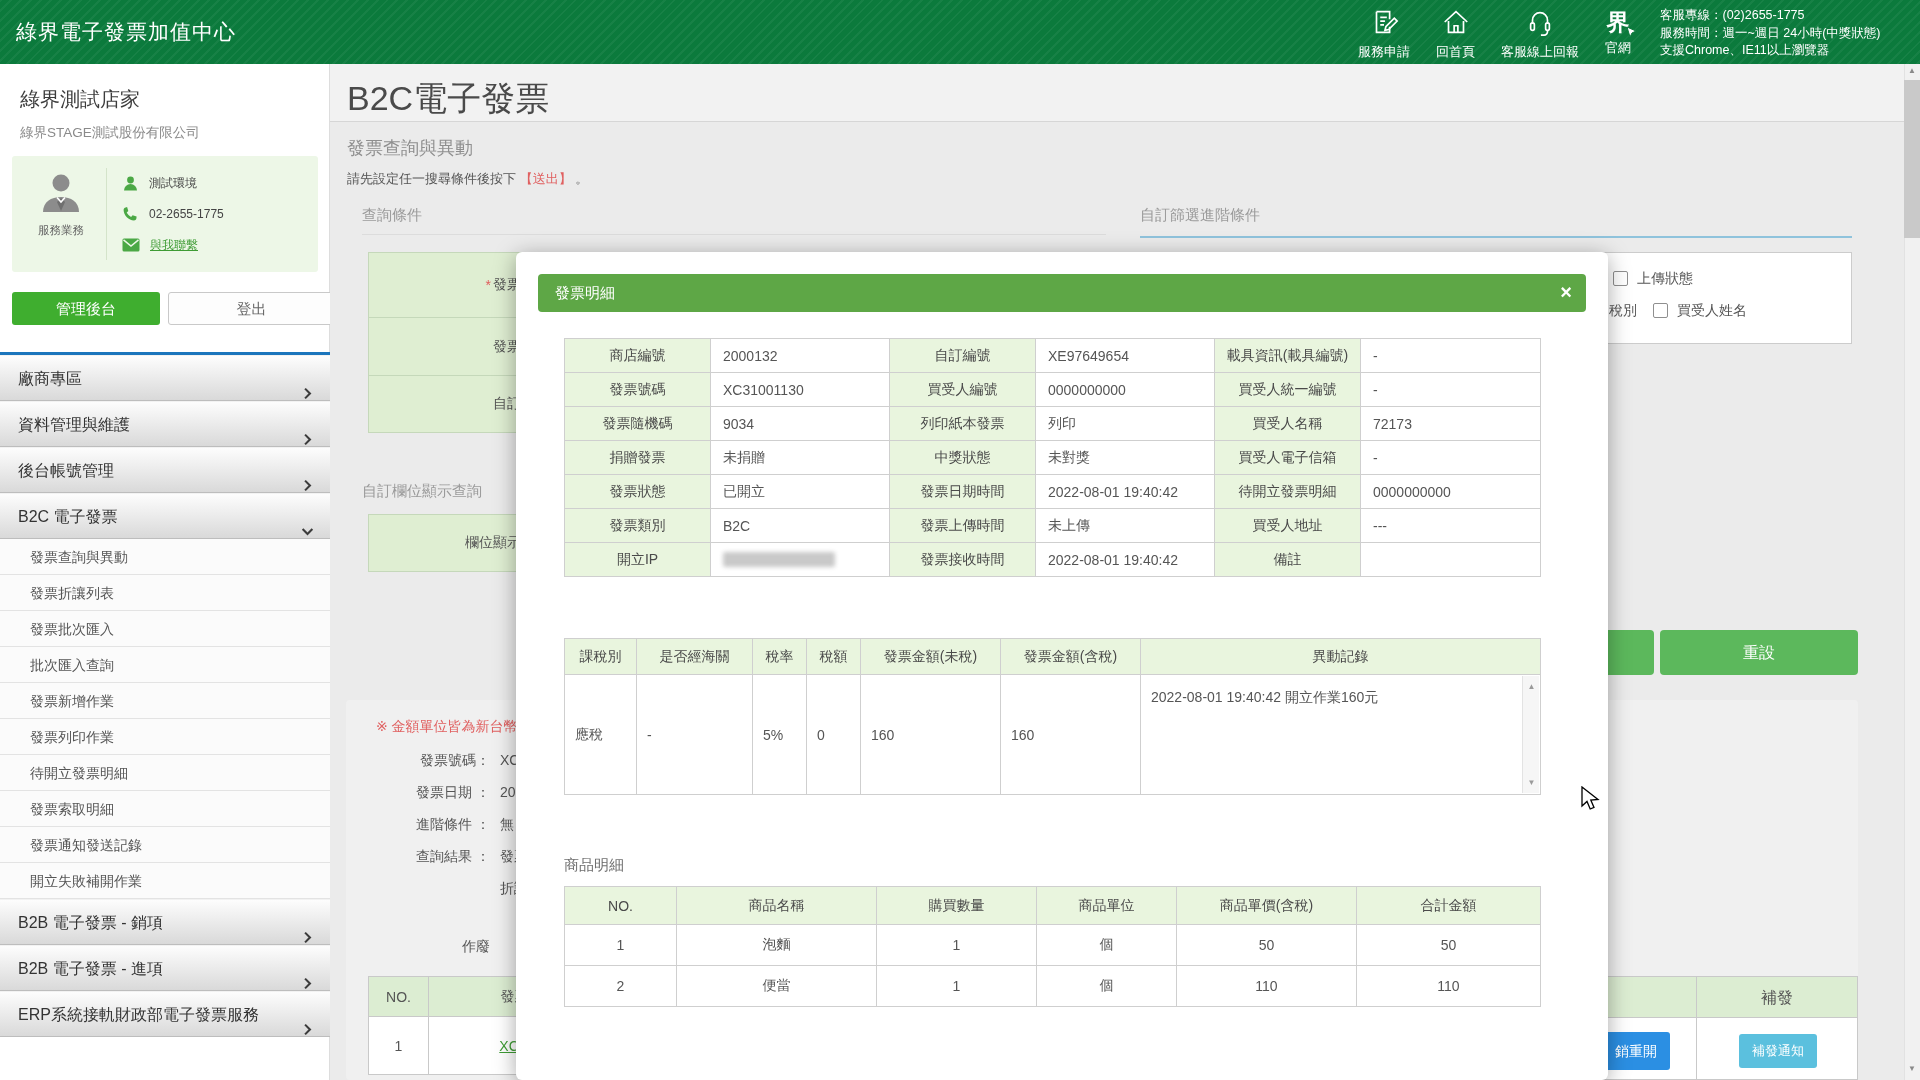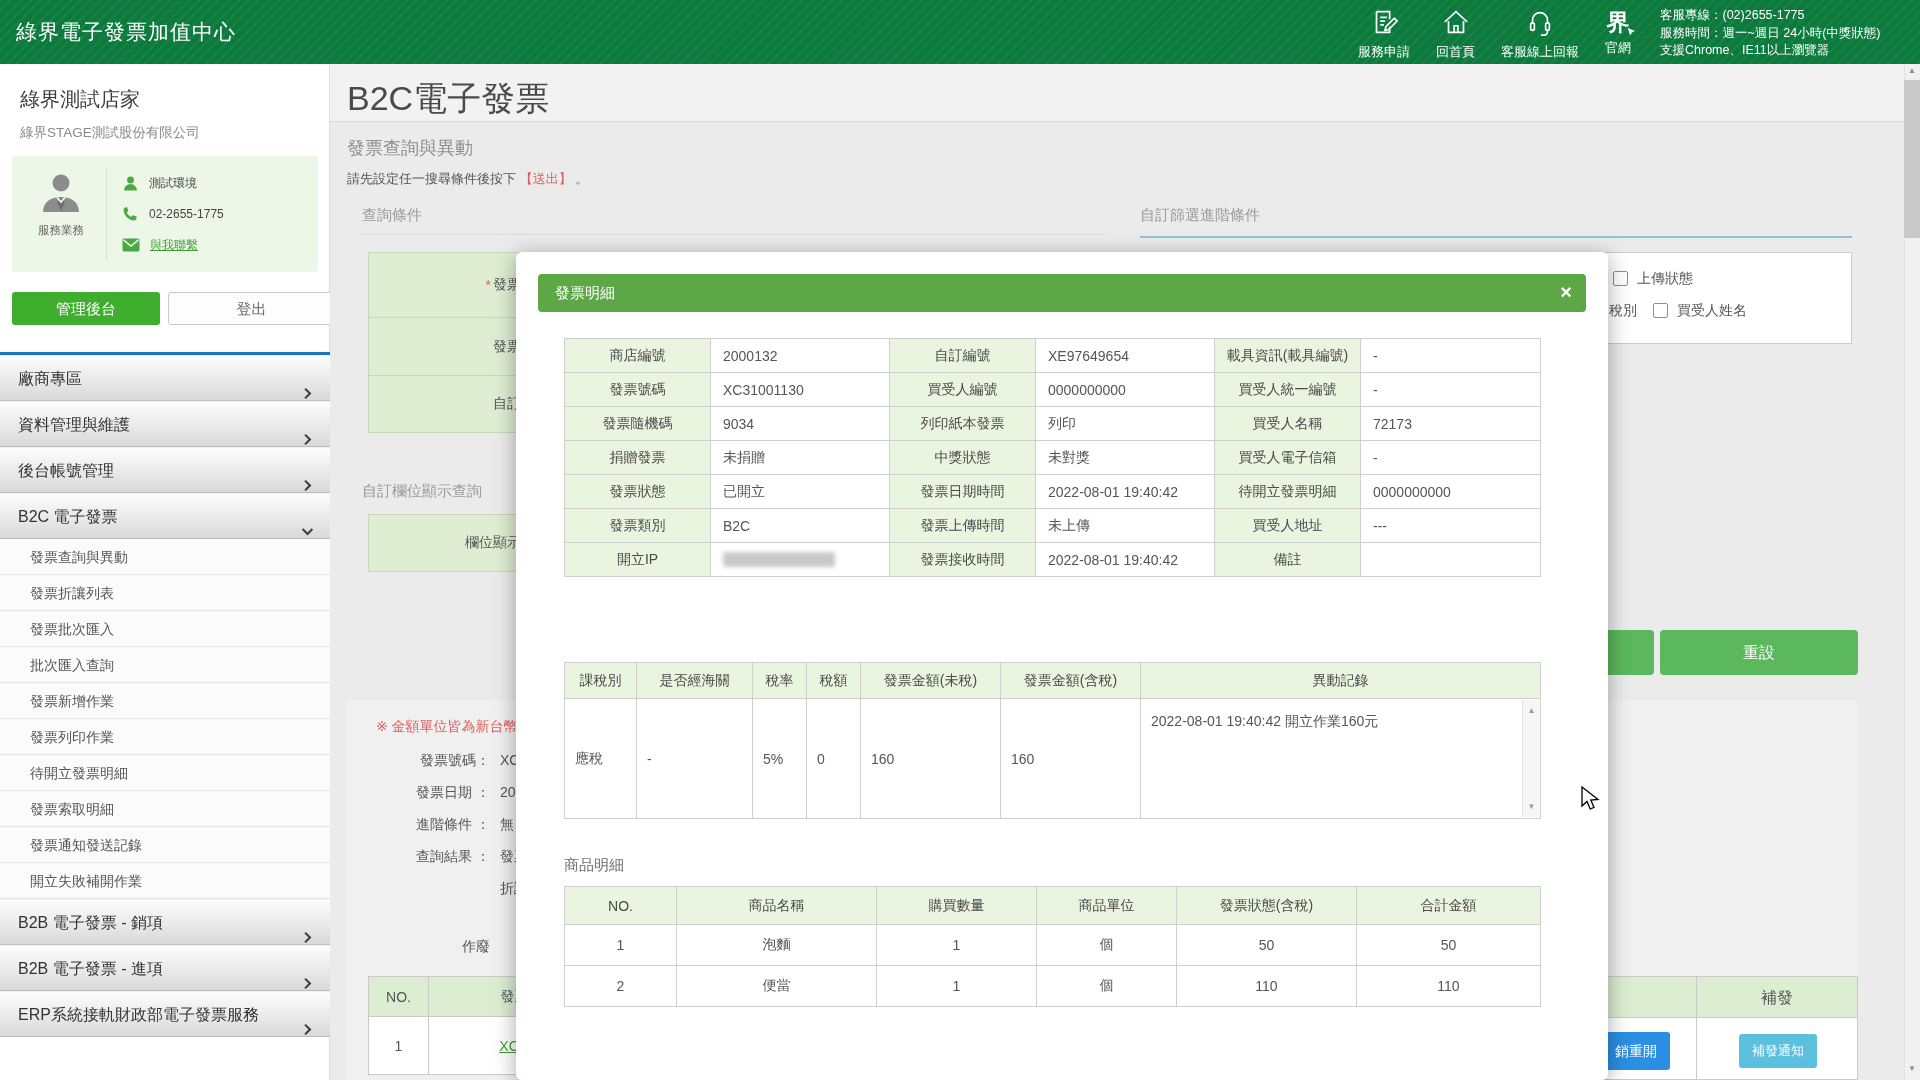--- a/index.html
+++ b/index.html
@@ -410,21 +410,21 @@
             <div class="blur-chip"></div>
           </td>
       <td class="lc">發票接收時間</td>
           <td class="vc">2022-08-01 19:40:42</td>
       <td class="lc">備註</td>
           <td class="vc"></td>
     </tr>
   </tbody>
     </table>
 
-  <table class="abs tax" style="left:48px; top:410px;">
+  <table class="abs tax" style="left:48px; top:386px;">
     <colgroup>
         <col style="width:72px">
         <col style="width:116px">
         <col style="width:54px">
         <col style="width:54px">
         <col style="width:140px">
         <col style="width:140px">
         <col style="width:400px">
       </colgroup>
     <tbody>
@@ -464,21 +464,21 @@
         <col style="width:140px">
         <col style="width:180px">
         <col style="width:184px">
       </colgroup>
     <tbody>
         <tr>
       <td class="hd">NO.</td>
       <td class="hd">商品名稱</td>
       <td class="hd">購買數量</td>
       <td class="hd">商品單位</td>
-      <td class="hd">發票狀態(含稅)</td>
+      <td class="hd">商品單價(含稅)</td>
       <td class="hd">合計金額</td>
     </tr>
     <tr>
       <td class="rc">1</td>
       <td class="rc">泡麵</td>
       <td class="rc">1</td>
       <td class="rc">個</td>
       <td class="rc">50</td>
       <td class="rc">50</td>
     </tr>

